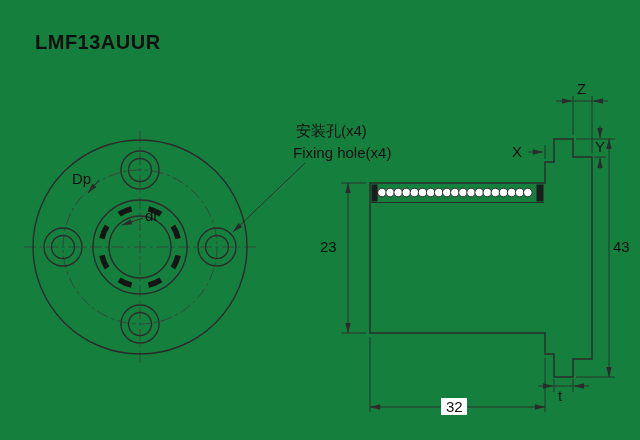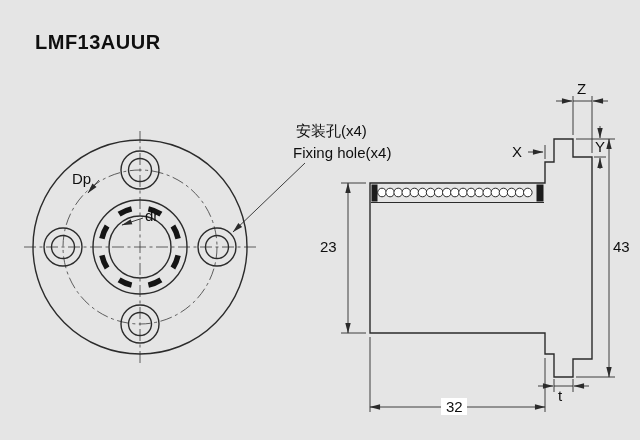--- a/index.html
+++ b/index.html
@@ -1,16 +1,16 @@
 <!DOCTYPE html>
 <html><head>
 <meta charset="utf-8">
 <style>
   html,body { margin:0; padding:0; background:#ffffff; }
-  .canvas { position:relative; width:640px; height:440px; background:#e5e5e5; overflow:hidden; }
+  .canvas { position:relative; width:640px; height:440px; background:#15803d; overflow:hidden; }
   svg { display:block; }
   .ol  { fill:none; stroke:#2b2b2b; stroke-width:1.4; }
   .tl  { fill:none; stroke:#2b2b2b; stroke-width:1; }
   .cl  { fill:none; stroke:#3a3a3a; stroke-width:0.8; stroke-dasharray:12 3.5 3 3.5; }
   .dm  { fill:none; stroke:#2b2b2b; stroke-width:0.9; }
   .ball{ fill:#ffffff; stroke:#2b2b2b; stroke-width:1; }
   .seal{ fill:#1c1c1c; stroke:none; }
   .arcm{ fill:none; stroke:#151515; stroke-width:5.5; }
   .mask{ fill:#ffffff; stroke:none; }
   text { font:15px "Liberation Sans", sans-serif; fill:#0f0f0f; }

